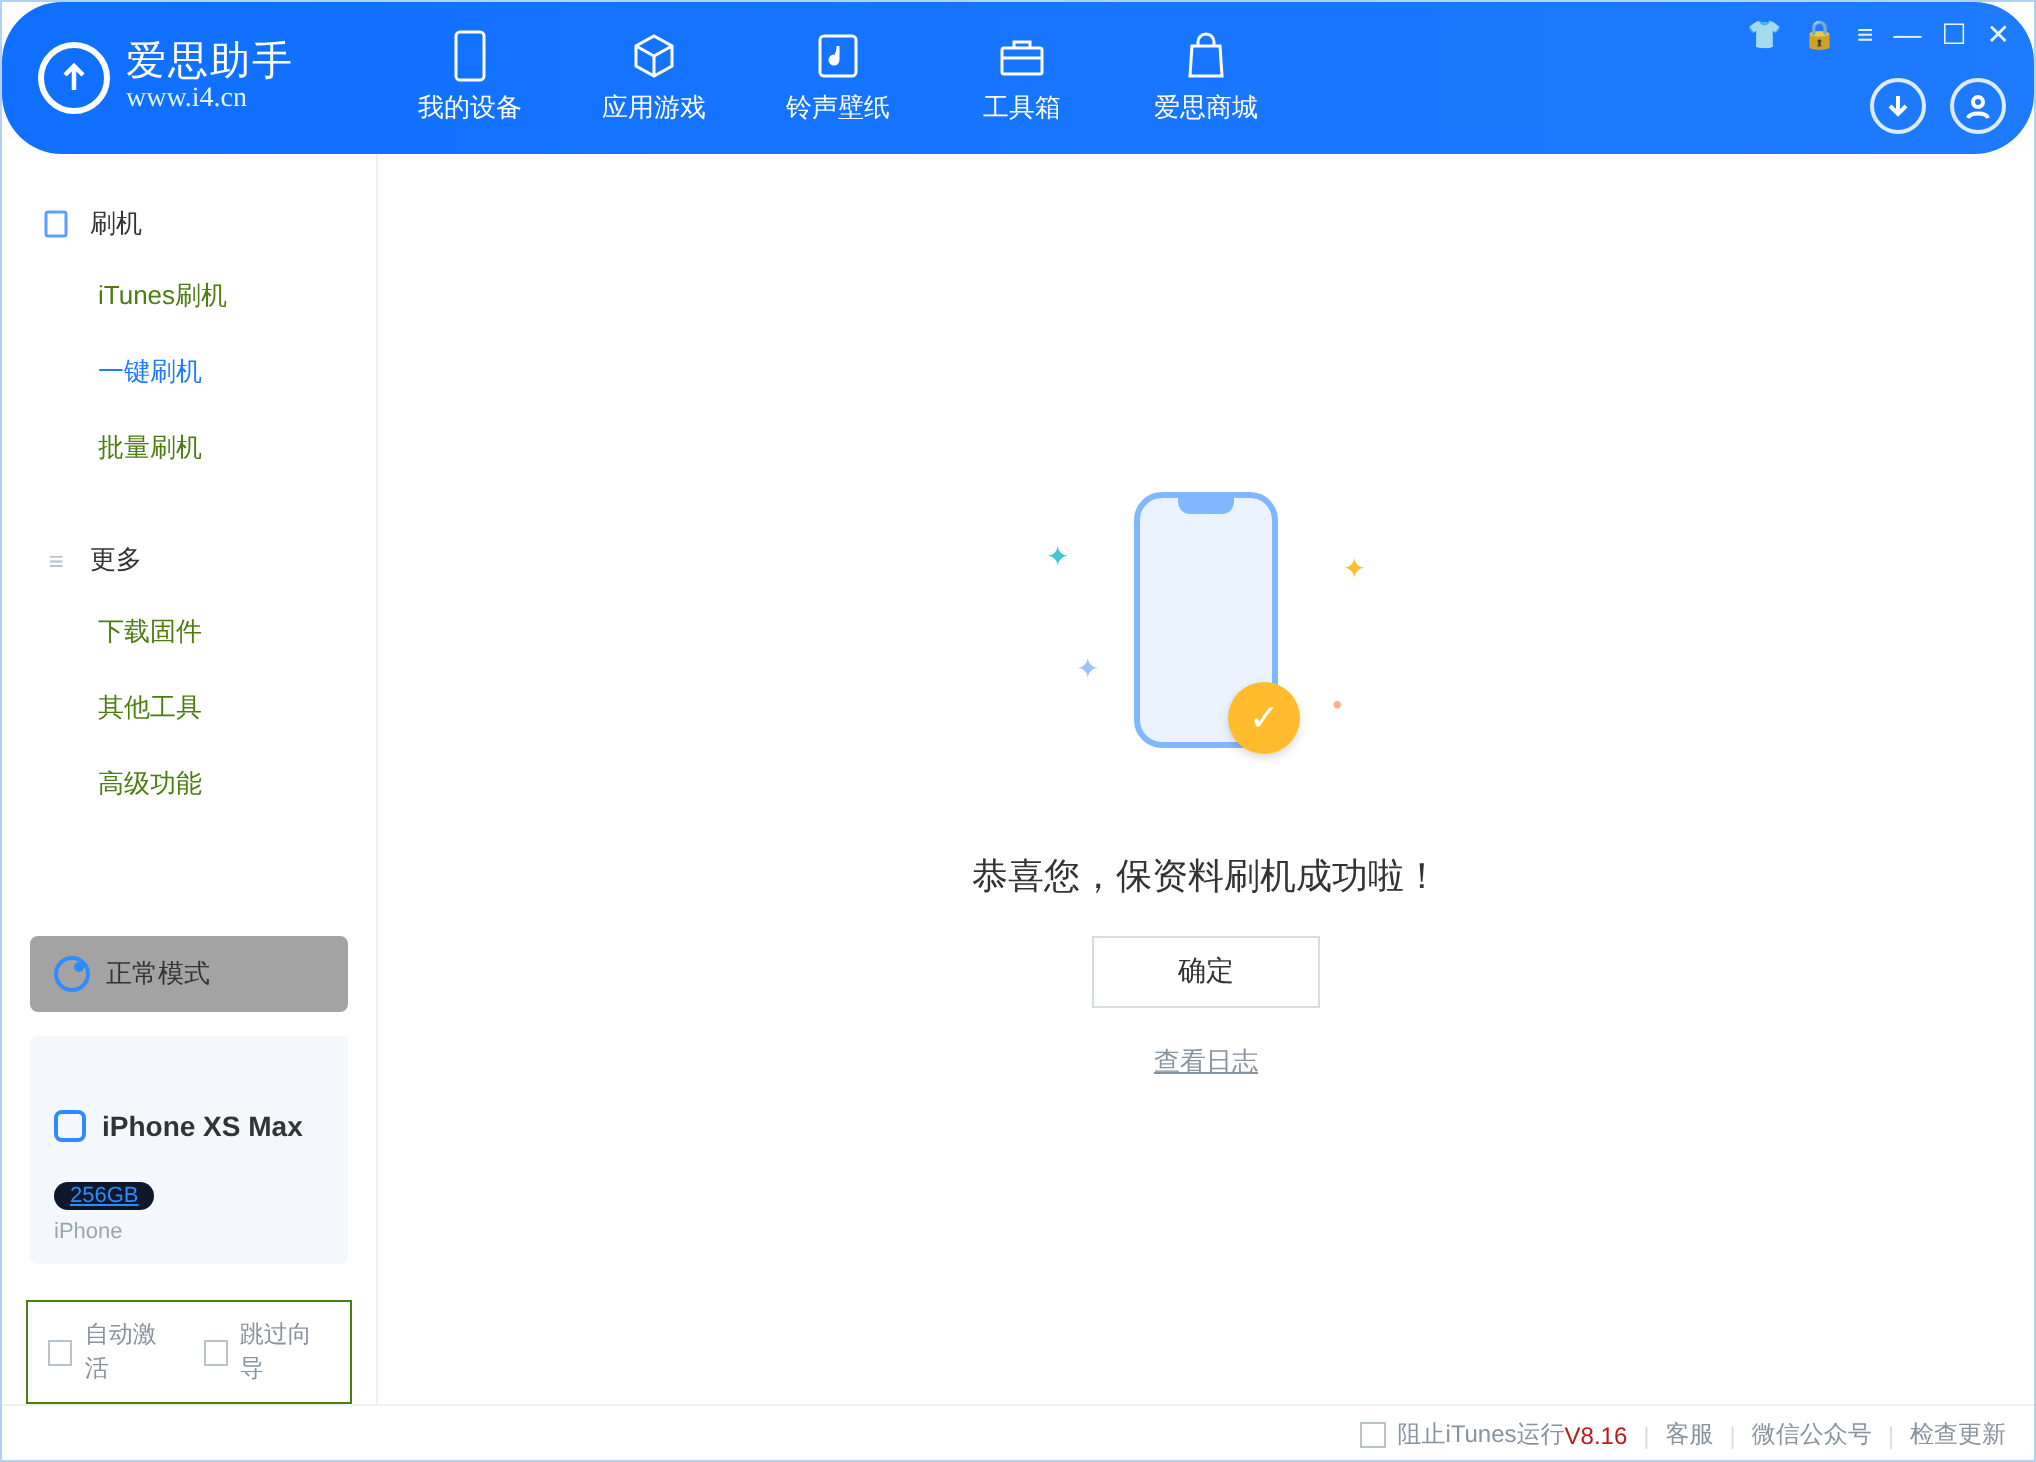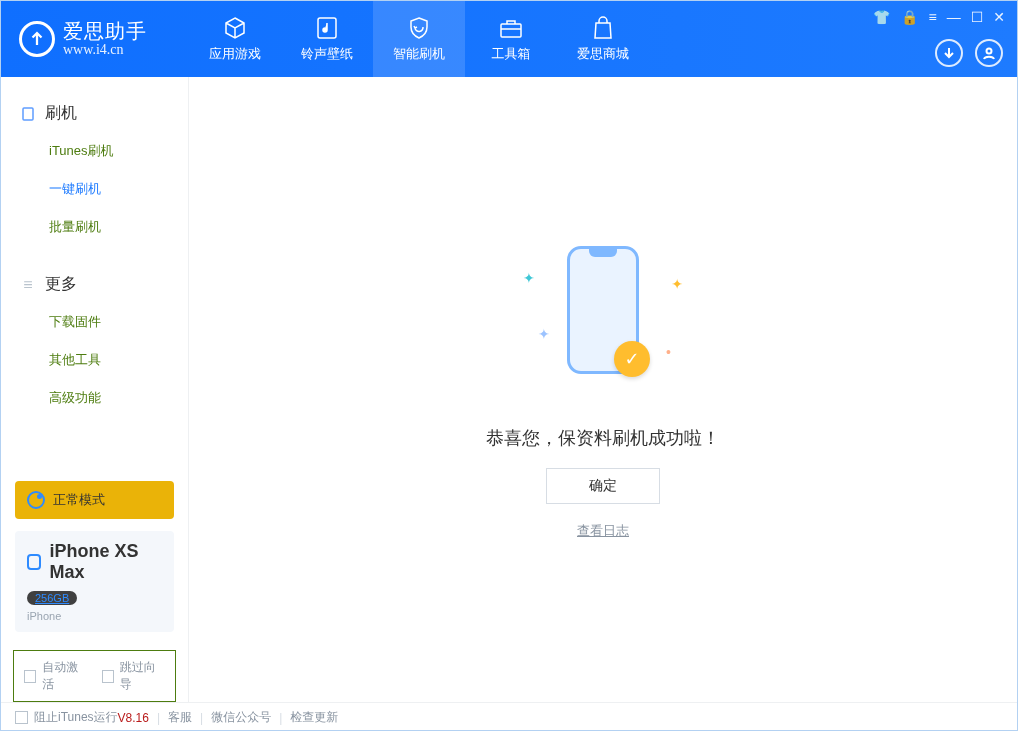--- a/index.html
+++ b/index.html
@@ -4,20 +4,21 @@
 <style>
 * { margin: 0; padding: 0; box-sizing: border-box; font-family: "Microsoft YaHei", -apple-system, sans-serif; }
 body { background: #fff; width: 1018px; height: 731px; overflow: hidden; border: 1px solid #b3d1f2; }
 .header {
   height: 76px;
   background: linear-gradient(to right, #0f6fff, #1e7bff);
   display: flex;
   align-items: center;
   color: #fff;
   position: relative;
+  border-radius: 30px;
 }
 .logo-area { display: flex; align-items: center; padding: 0 18px; gap: 8px; min-width: 188px; }
 .logo-circle {
   width: 36px; height: 36px; border: 3px solid #fff; border-radius: 50%;
   display: flex; align-items: center; justify-content: center;
 }
 .logo-txt { display: flex; flex-direction: column; line-height: 1.1; }
 .logo-main { font-size: 20px; font-weight: 500; letter-spacing: 1px; }
 .logo-sub { font-size: 14px; opacity: 0.9; font-family: Liberation Serif, serif; }
 .tabs { display: flex; height: 100%; }
@@ -28,53 +29,53 @@
 .tab.active { background: rgba(255,255,255,0.15); }
 .tab-icon { width: 26px; height: 26px; display:flex; align-items:center; justify-content:center; }
 .tab-label { font-size: 13px; }
 .header-right { position:absolute; right:12px; top:8px; display:flex; gap:10px; align-items:center; }
 .hr-small { font-size:14px; opacity:0.9; cursor:pointer; }
 .hr-circles { position:absolute; right:14px; bottom:10px; display:flex; gap:12px; }
 .hr-c { width:28px; height:28px; border:2px solid rgba(255,255,255,0.85); border-radius:50%; display:flex; align-items:center; justify-content:center; }
 
 .body { display:flex; height: 625px; }
 .sidebar { width: 188px; border-right:1px solid #eef0f2; padding-top:18px; display:flex; flex-direction:column; }
-.cat { padding: 8px 20px; font-size:16px; color:#333; display:flex; align-items:center; gap:10px; }
+.cat { padding: 8px 20px; font-size:13px; color:#333; display:flex; align-items:center; gap:10px; }
 .cat-icon { width:14px; height:14px; display:inline-flex; align-items:center; justify-content:center; color:#5f9dff; }
 .sub { padding: 10px 20px 10px 48px; font-size:13px; color:#4d7c0f; cursor:pointer; }
 .sub.active { color:#1e7bff; }
 .more-title { margin-top:20px; }
 .spacer { flex:1; }
-.mode-box { margin:8px 14px; background:#eab308; border-radius:4px; padding:10px 12px; display:flex; gap:8px; align-items:center; font-size:13px; color:#333; }
+.mode-box { margin:8px 14px; background:#a3a3a3; border-radius:4px; padding:10px 12px; display:flex; gap:8px; align-items:center; font-size:13px; color:#333; }
 .mode-ic { width:18px; height:18px; border:2px solid #2e8bff; border-radius:50%; position:relative; }
 .mode-ic::after { content:''; position:absolute; width:5px; height:5px; background:#2e8bff; border-radius:50%; top:1px; right:1px; }
 .device-box { margin:4px 14px 12px; background:#f4f7fb; border-radius:4px; padding:10px 12px; }
-.device-title { display:flex; gap:8px; align-items:center; font-size:18px; font-weight:600; color:#333; }
+.device-title { display:flex; gap:8px; align-items:center; font-size:14px; font-weight:600; color:#333;margin-top:27px; }
 .dev-ic { width:16px; height:16px; border:2px solid #2e8bff; border-radius:4px; }
-.capacity { display:inline-block; margin-top:8px; padding:1px 8px; font-size:11px; color:#2e8bff; background:#404040; border-radius:10px;text-decoration:underline; }
+.capacity { display:inline-block; margin-top:20px; padding:1px 8px; font-size:11px; color:#2e8bff; background:#0f172a; border-radius:10px;text-decoration:underline; }
 .dev-type { font-size:11px; color:#9aa5b1; margin-top:4px; }
 .check-row { border:1px solid #4d7c0f; margin:6px 12px 0; padding:8px 10px; display:flex; gap:14px; }
 .ck { display:flex; gap:6px; align-items:center; font-size:12px; color:#8893a0; cursor:pointer; }
 .ckbox { width:13px; height:13px; border:1px solid #b9c3cd; background:#fff; }
 
 .main { flex:1; position:relative; display:flex; flex-direction:column; align-items:center; justify-content:center; gap:18px; }
 .illus { position:relative; width:180px; height:140px; display:flex; align-items:center; justify-content:center; }
 .phone {
   width:72px; height:128px; border:3px solid #7fb8ff; border-radius:14px; background:#eaf3ff; position:relative;
 }
 .notch { position:absolute; top:0; left:50%; transform:translateX(-50%); width:28px; height:8px; background:#7fb8ff; border-radius:0 0 6px 6px; }
 .cm { position:absolute; right:-14px; bottom:-6px; width:36px; height:36px; background:#ffbd2e; border-radius:50%; display:flex; align-items:center; justify-content:center; color:#fff; font-size:18px; box-shadow:0 2px 4px rgba(0,0,0,0.15); }
 .sp { position:absolute; font-size:14px; }
 .sp1 { left:10px; top:30px; color:#3fc7d6; } .sp2 { right:10px; top:36px; color:#ffbd2e; }
 .sp3 { left:25px; bottom:38px; color:#9cc3ff; } .sp4 { right:22px; bottom:20px; color:#ffb08a; }
 .success-msg { font-size:18px; color:#333;margin-top:28px; }
 .ok-btn { padding:8px 42px; border:1px solid #d7dde4; background:#fff; font-size:14px; color:#333; cursor:pointer; }
 .log-link { font-size:13px; color:#8893a0; cursor:pointer; text-decoration:underline; }
 
-.footer { height:30px; border-top:1px solid #eef0f2; display:flex; align-items:center; padding:0 14px; font-size:12px; color:#8893a0; justify-content:flex-start; }
+.footer { height:30px; border-top:1px solid #eef0f2; display:flex; align-items:center; padding:0 14px; font-size:12px; color:#8893a0; justify-content:flex-end; }
 .f-left { display:flex; gap:6px; align-items:center; }
 .f-right { display:flex; gap:8px; align-items:center; }
 .ver { color:#b91c1c; }
 .fsep { color:#d7dde4; }
 .flink { cursor:pointer; }
 </style>
 </head>
 <body>
 
 <div class="header">
@@ -85,43 +86,42 @@
         </svg>
     </div>
     <div class="logo-txt">
       <span class="logo-main">爱思助手</span>
       <span class="logo-sub">www.i4.cn</span>
     </div>
   </div>
   <div class="tabs">
     <div class="tab">
       <div class="tab-icon">
+          <svg width="18" height="26" fill="none" stroke="#fff" stroke-width="1.5">
+            <rect x="2" y="1" width="14" height="24" rx="2"></rect>
+          </svg>
+        </div>
+      <span class="tab-label">我的设备</span>
+    </div>
+    <div class="tab">
+      <div class="tab-icon">
           <svg width="24" height="24" fill="none" stroke="#fff" stroke-width="1.5">
             <path d="M12 2l9 5v10l-9 5-9-5V7z M3 7l9 5 9-5 M12 22V12"></path>
           </svg>
         </div>
       <span class="tab-label">应用游戏</span>
     </div>
     <div class="tab">
       <div class="tab-icon">
           <svg width="22" height="24" fill="none" stroke="#fff" stroke-width="1.5">
             <rect x="2" y="2" width="18" height="20" rx="2"></rect>
             <path d="M11 7v7a2 2 0 11-2-2" fill="#fff"></path>
           </svg>
         </div>
       <span class="tab-label">铃声壁纸</span>
-    </div>
-    <div class="tab active">
-      <div class="tab-icon">
-          <svg width="24" height="24" fill="none" stroke="#fff" stroke-width="1.5">
-            <path d="M12 2l8 3v6c0 5-3.5 9-8 11-4.5-2-8-6-8-11V5z"></path>
-            <path d="M8 12a4 4 0 108-1M8 12l-1-2M8 12l2-1"></path>
-          </svg>
-        </div>
-      <span class="tab-label">智能刷机</span>
     </div>
     <div class="tab">
       <div class="tab-icon">
           <svg width="24" height="22" fill="none" stroke="#fff" stroke-width="1.5">
             <rect x="2" y="7" width="20" height="13" rx="1"></rect>
             <path d="M8 7V4h8v3M2 12h20"></path>
           </svg>
         </div>
       <span class="tab-label">工具箱</span>
     </div>

